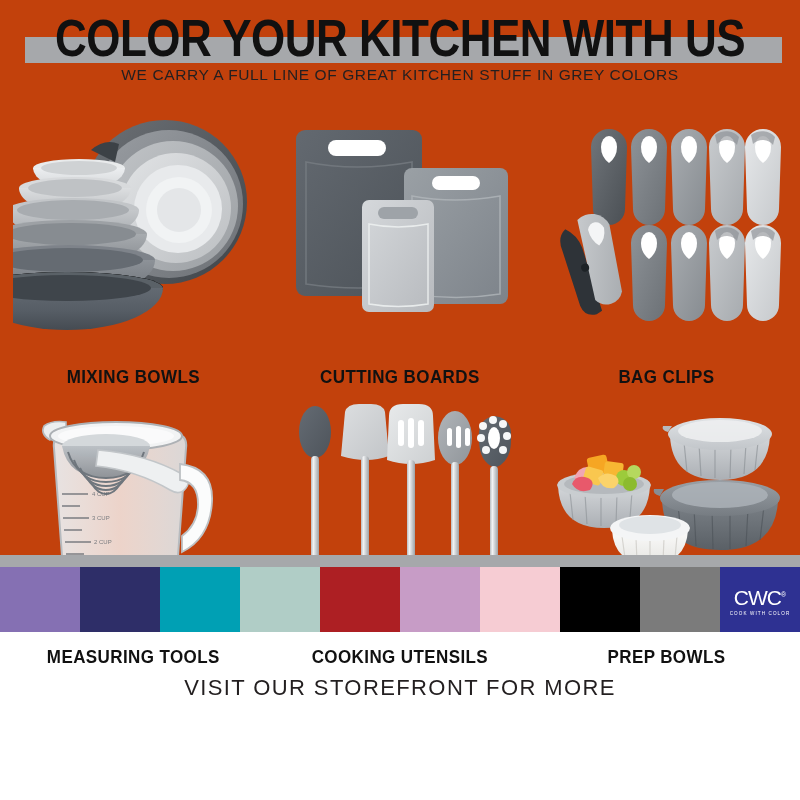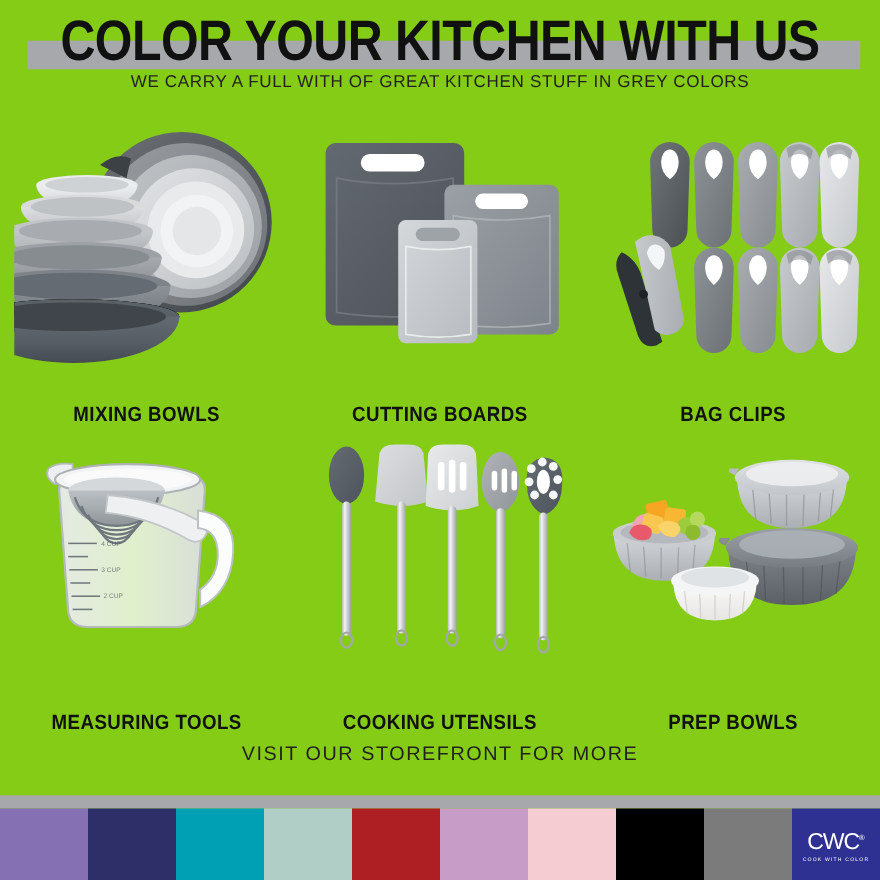--- a/index.html
+++ b/index.html
@@ -2,21 +2,21 @@
 <html><head>
 <meta charset="utf-8">
 <style>
   html,body{margin:0;padding:0;}
   body{
     width:800px;height:800px;
     background:#ffffff;
     font-family:"Liberation Sans", sans-serif;
     overflow:hidden;
   }
-  .page{position:relative;width:800px;height:800px;background:#84cc16;}
+  .page{position:relative;width:800px;height:632px;background:#c2410c;}
 
   
   .header{position:relative;height:100px;}
   .headline-band{
     position:absolute;left:25px;top:37px;width:757px;height:26px;
     background:#a6a8ab;
   }
   .headline{
     position:absolute;left:0;top:12px;width:800px;
     text-align:center;
@@ -56,21 +56,21 @@
   .cap{
     font-size:17px;font-weight:bold;letter-spacing:0.4px;
     color:#111;text-align:center;
     transform:scaleY(1.1);
     margin-top:2px;
   }
 
   
   .storefront{
     position:absolute;left:0;top:675px;width:800px;text-align:center;
-    font-size:18px;letter-spacing:1.4px;color:#231f20;font-weight:normal;
+    font-size:22px;letter-spacing:1.4px;color:#231f20;font-weight:normal;
   }
 
   
   .strip{
     position:absolute;left:0;bottom:0;width:800px;height:65px;display:flex;
   }
   .sw{width:80px;height:65px;position:relative;}
   .logo-wrap{
     position:absolute;left:0;top:0;width:80px;height:65px;
     display:flex;flex-direction:column;align-items:center;justify-content:center;
@@ -93,21 +93,21 @@
   svg{display:block;}
 </style>
 </head>
 <body>
 
 <div class="page">
 
   <div class="header">
     <div class="headline-band" style="background: rgb(166, 168, 171);"></div>
     <div class="headline">COLOR YOUR KITCHEN WITH US</div>
-    <div class="subhead">WE CARRY A FULL WITH OF GREAT KITCHEN STUFF IN GREY COLORS</div>
+    <div class="subhead">WE CARRY A FULL LINE OF GREAT KITCHEN STUFF IN GREY COLORS</div>
   </div>
 
   <div class="grid">
 
     <div class="row">
 
       <div class="cell">
         <div class="art">
           <svg width="240" height="222" viewBox="0 0 240 222">
             <defs>

